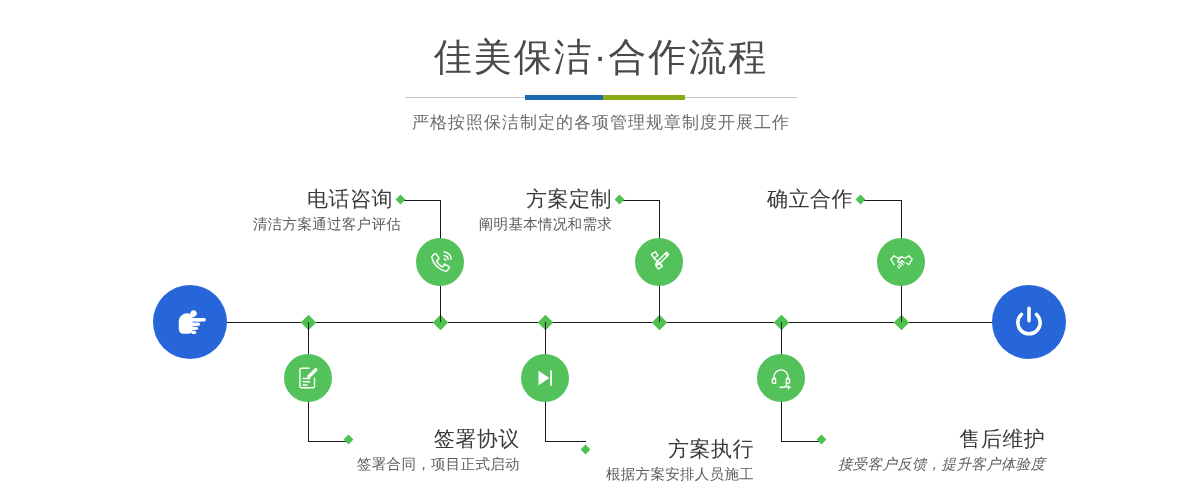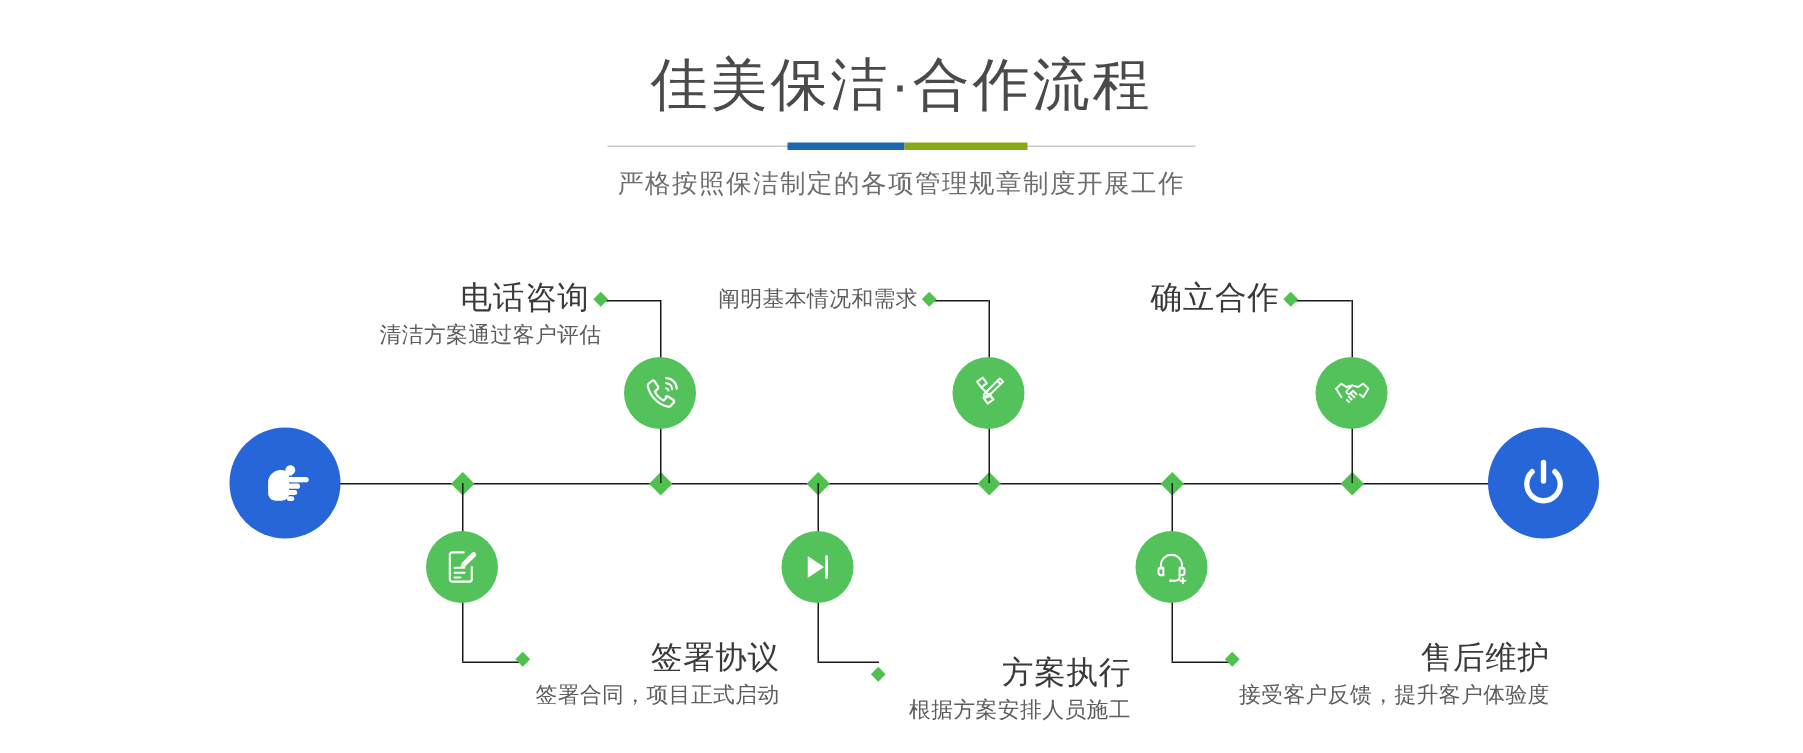--- a/index.html
+++ b/index.html
@@ -264,20 +264,21 @@
           <path d="M10 10l7-5 5 7-7 5z"></path>
           <path d="M15 17l15 15"></path>
           <path d="M30 32l-7 5-5-7 7-5z"></path>
           <path d="M38 6l4 4-19 19-5 1 1-5z"></path>
           <line x1="35" y1="9" x2="39" y2="13"></line>
         </svg>
       </span>
     </div>
     <div class="lbl above" style="left:469px; top:187px; width:143px;">
       <div class="tdot" style="left:147px; top:9px;"></div>
+      <div class="lbl-title">方案定制</div>
       <div class="lbl-desc">阐明基本情况和需求</div>
     </div>
   </div>
 
   <div class="node">
     <div class="diamond" style="left:781px;"></div>
     <div class="vline" style="left:781px; top:322px; height:119px;"></div>
     <div class="hline" style="left:781px; top:441px; width:41px;"></div>
     <div class="circle green" style="left:781px; top:354px;">
       <span>
@@ -288,21 +289,21 @@
           <path d="M34 34v2a5 5 0 0 1-5 5h-4"></path>
           <circle cx="23" cy="41" r="1.8" fill="#ffffff" stroke="none"></circle>
           <line x1="38" y1="38" x2="38" y2="44"></line>
           <line x1="35" y1="41" x2="41" y2="41"></line>
         </svg>
       </span>
     </div>
     <div class="lbl below" style="left:822px; top:427px;">
       <div class="tdot" style="left:-4px; top:9px;"></div>
       <div class="lbl-title" style="margin-left:8px;">售后维护</div>
-      <div class="lbl-desc" style="margin-left:4px;">接受客户反馈，提升客户体验度</div>
+      <div class="lbl-desc" style="margin-left:16px;font-style:italic;">接受客户反馈，提升客户体验度</div>
     </div>
   </div>
 
   <div class="node">
     <div class="diamond" style="left:901px;"></div>
     <div class="vline" style="left:901px; top:200px; height:122px;"></div>
     <div class="hline" style="left:860px; top:200px; width:41px;"></div>
     <div class="circle green" style="left:901px; top:238px;">
       <span>
         <svg width="27" height="27" viewBox="0 0 48 48" fill="none" stroke="#ffffff" stroke-width="2.3" stroke-linecap="round" stroke-linejoin="round">

